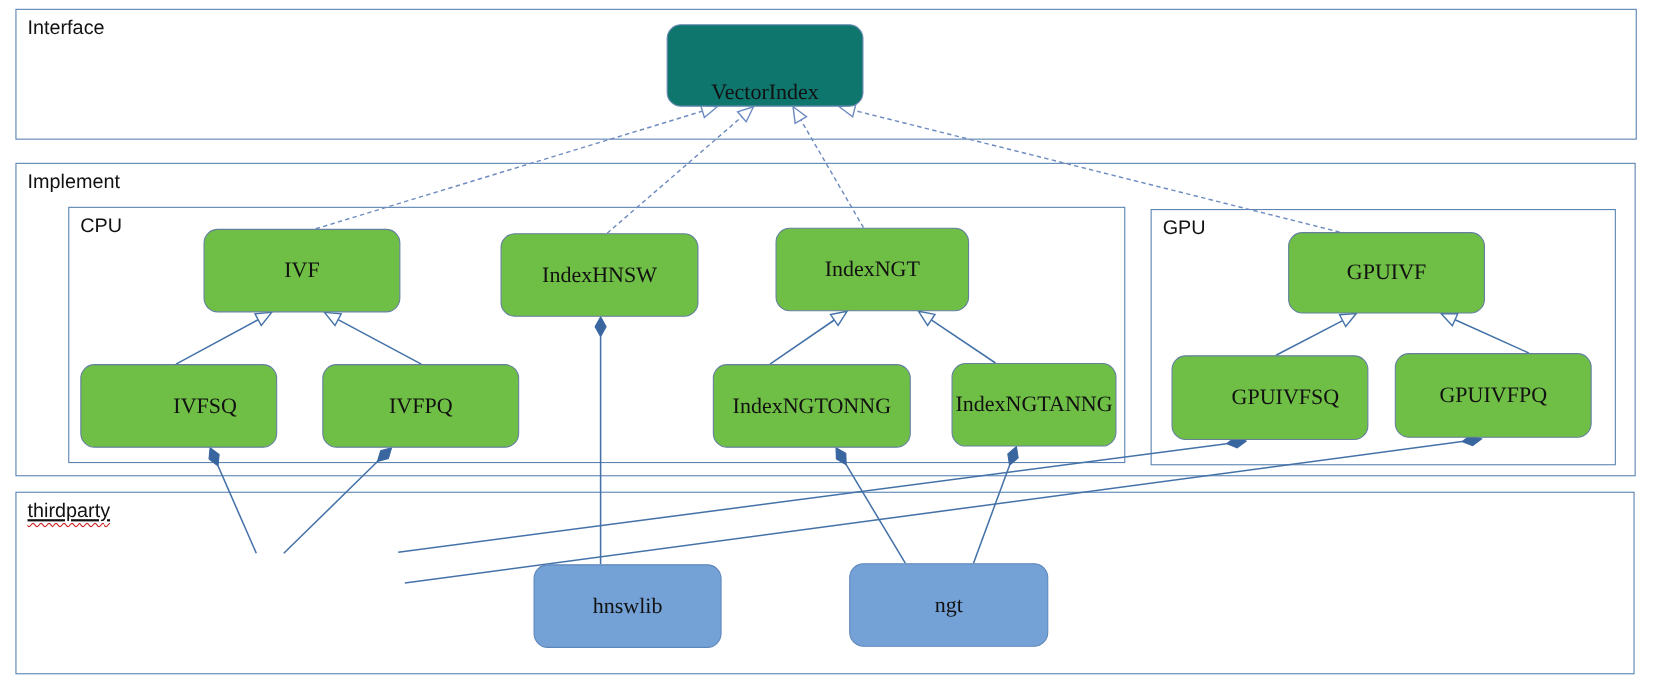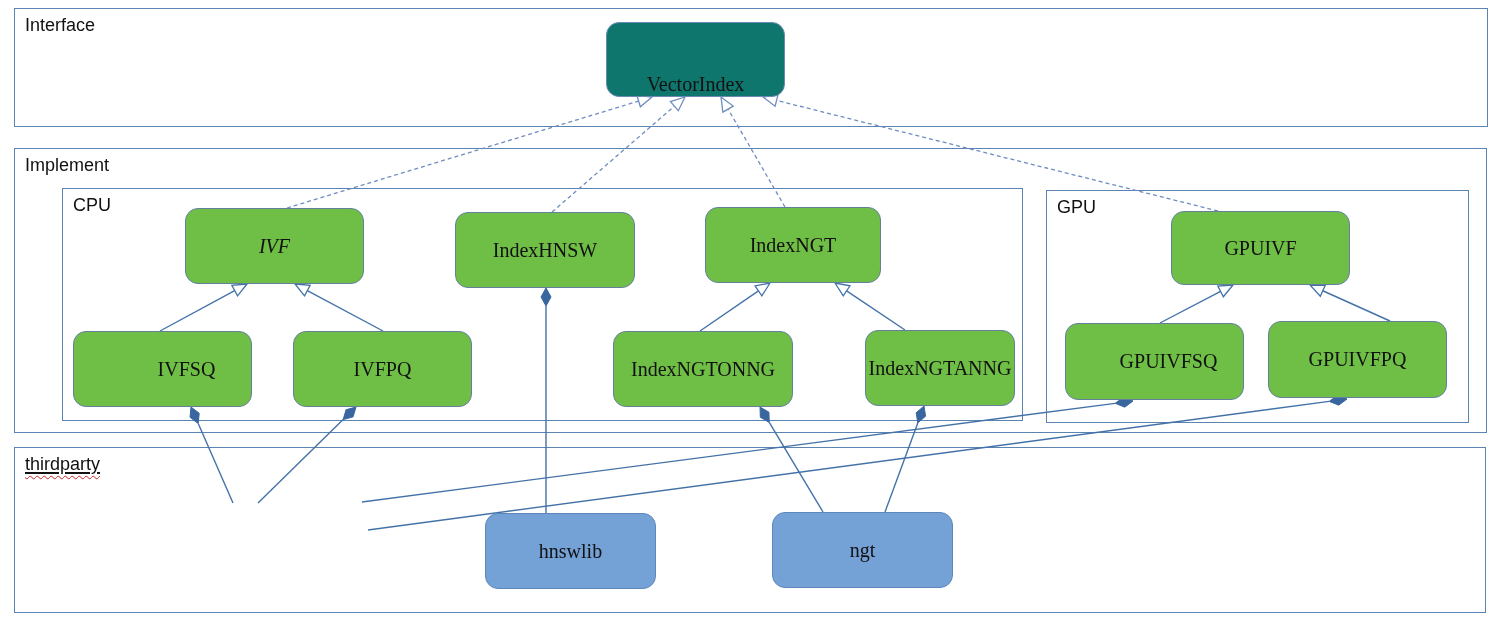--- a/index.html
+++ b/index.html
@@ -147,36 +147,36 @@
         <polygon points="1133,401 1124.7256878442718,407.12664331829177 1115.15248615213,403.3380011655446 1123.426798307858,397.2113578472528" fill="#3a66a0" stroke="#3a66a0"></polygon>
       </g>
       <g>
         <line x1="368" y1="530" x2="1329.1590138559761" y2="401.3873025381687" stroke="#4472a8" stroke-width="1.4"></line>
         <polygon points="1347,399 1338.7426465219237,405.14948075353544 1329.1590138559761,401.3873025381687 1337.4163673340522,395.23782178463324" fill="#3a66a0" stroke="#3a66a0"></polygon>
       </g>
     </svg>
 <div class="node node-pink" style="left: 606px; top: 22px; width: 179px; height: 75px;">
       <span>VectorIndex</span>
     </div>
-    <div class="node node-green" style="left: 185px; top: 208px; width: 179px; height: 76px; font-style: italic;">
+    <div class="node node-green" style="left: 185px; top: 208px; width: 179px; height: 76px;">
       <span>IVF</span>
     </div>
     <div class="node node-green" style="left: 455px; top: 212px; width: 180px; height: 76px;">
       <span>IndexHNSW</span>
     </div>
     <div class="node node-green" style="left: 705px; top: 207px; width: 176px; height: 76px;">
       <span>IndexNGT</span>
     </div>
     <div class="node node-green" style="left: 73px; top: 331px; width: 179px; height: 76px; padding-left: 48px;">
       <span>IVFSQ</span>
     </div>
     <div class="node node-green" style="left: 293px; top: 331px; width: 179px; height: 76px;">
       <span>IVFPQ</span>
     </div>
-    <div class="node node-green" style="left: 613px; top: 331px; width: 180px; height: 76px;">
+    <div class="node node-green" style="left: 648px; top: 331px; width: 180px; height: 76px;">
       <span>IndexNGTONNG</span>
     </div>
     <div class="node node-green" style="left: 865px; top: 330px; width: 150px; height: 76px;">
       <span>IndexNGTANNG</span>
     </div>
     <div class="node node-green" style="left: 1171px; top: 211px; width: 179px; height: 74px;">
       <span>GPUIVF</span>
     </div>
     <div class="node node-green" style="left: 1065px; top: 323px; width: 179px; height: 77px; padding-left: 28px;">
       <span>GPUIVFSQ</span>

